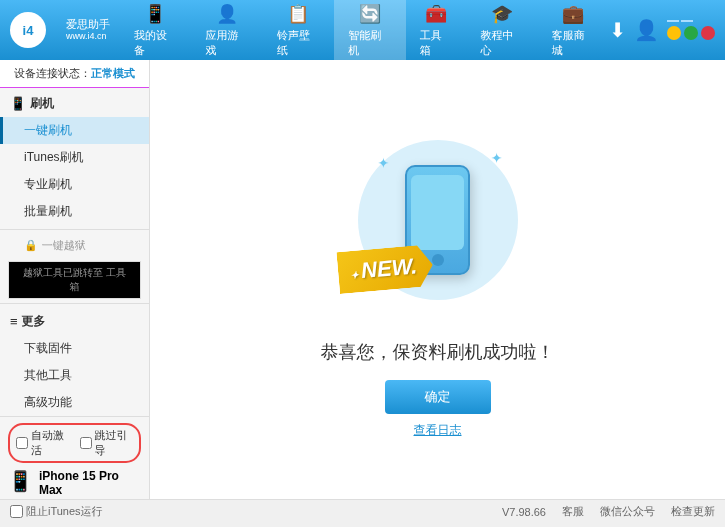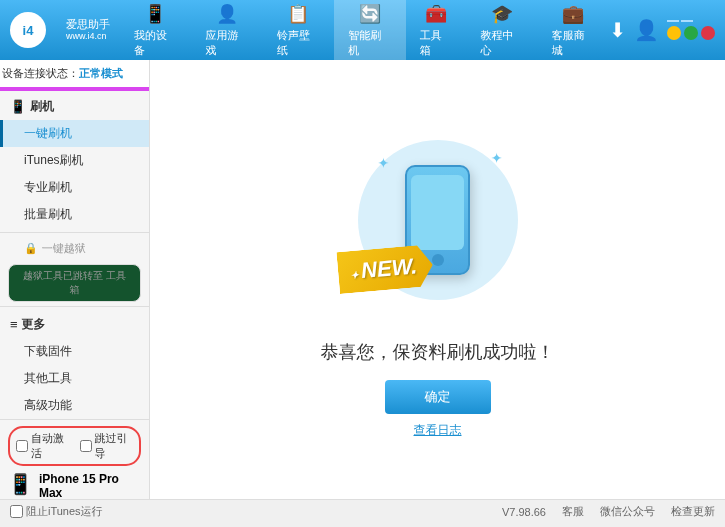--- a/index.html
+++ b/index.html
@@ -18,31 +18,31 @@
     .win-btn { width: 14px; height: 14px; border-radius: 50%; border: none; cursor: pointer; }
     .win-min { background: #ffc107; }
     .win-max { background: #28a745; }
     .win-close { background: #dc3545; }
 
     
     .main { display: flex; height: calc(527px - 60px - 28px); }
 
     
     .sidebar { width: 150px; background: #f5f5f5; border-right: 1px solid #ddd; padding: 0; overflow-y: auto; }
-    .status-bar { padding: 6px 2px; font-size: 11px; color: #333; border-bottom: 4px solid #d946ef; background: #fff; }
+    .status-bar { padding: 6px 14px; font-size: 11px; color: #333; border-bottom: 1px solid #d946ef; background: #fff; }
     .status-bar span.status-normal { color: #1a8fd1; font-weight: bold; }
     .sidebar-group { margin-top: 2px; }
     .sidebar-section-header { display: flex; align-items: center; gap: 4px; padding: 5px 10px; font-size: 12px; color: #333; font-weight: bold; }
     .sidebar-section-icon { font-size: 13px; }
     .sidebar-item { padding: 5px 10px 5px 24px; font-size: 12px; color: #333; cursor: pointer; display: flex; align-items: center; gap: 4px; }
     .sidebar-item.active { background: #d0e9f7; color: #1a8fd1; border-left: 3px solid #0369a1; padding-left: 21px; }
     .sidebar-divider { height: 1px; background: #ddd; margin: 4px 0; }
     .sidebar-disabled { padding: 4px 10px 4px 24px; font-size: 11px; color: #999; display: flex; align-items: center; gap: 4px; }
     .sidebar-disabled .lock-icon { font-size: 11px; }
-    .sidebar-note { padding: 4px 10px; font-size: 10px; color: #999; background: #14532d; border: 1px solid #ddd; margin: 4px 8px; border-radius: 8px; text-align: center; }
+    .sidebar-note { padding: 4px 10px; font-size: 10px; color: #999; background: #000000; border: 1px solid #ddd; margin: 4px 8px; border-radius: 0; text-align: center; }
 
     
     .content { flex: 1; display: flex; flex-direction: column; align-items: center; justify-content: center; background: #fff; padding: 20px; }
     .phone-illustration { position: relative; width: 180px; height: 200px; display: flex; align-items: center; justify-content: center; margin-bottom: 20px; }
     .phone-circle { width: 160px; height: 160px; background: #d9f0fb; border-radius: 50%; display: flex; align-items: center; justify-content: center; position: relative; }
     .phone-device { width: 65px; height: 110px; background: linear-gradient(180deg, #6cc8f0 0%, #4aa8e0 100%); border-radius: 10px; position: relative; box-shadow: 2px 4px 12px rgba(0,0,0,0.2); border: 2px solid #3a95cc; }
     .phone-screen { background: #87d8f5; border-radius: 6px; margin: 8px 4px 4px 4px; height: 75px; }
     .phone-home { width: 12px; height: 12px; background: #3a95cc; border-radius: 50%; margin: 4px auto; }
     .sparkle { position: absolute; color: #6cc8f0; font-size: 14px; }
     .sparkle.tl { top: 15px; left: 20px; }

